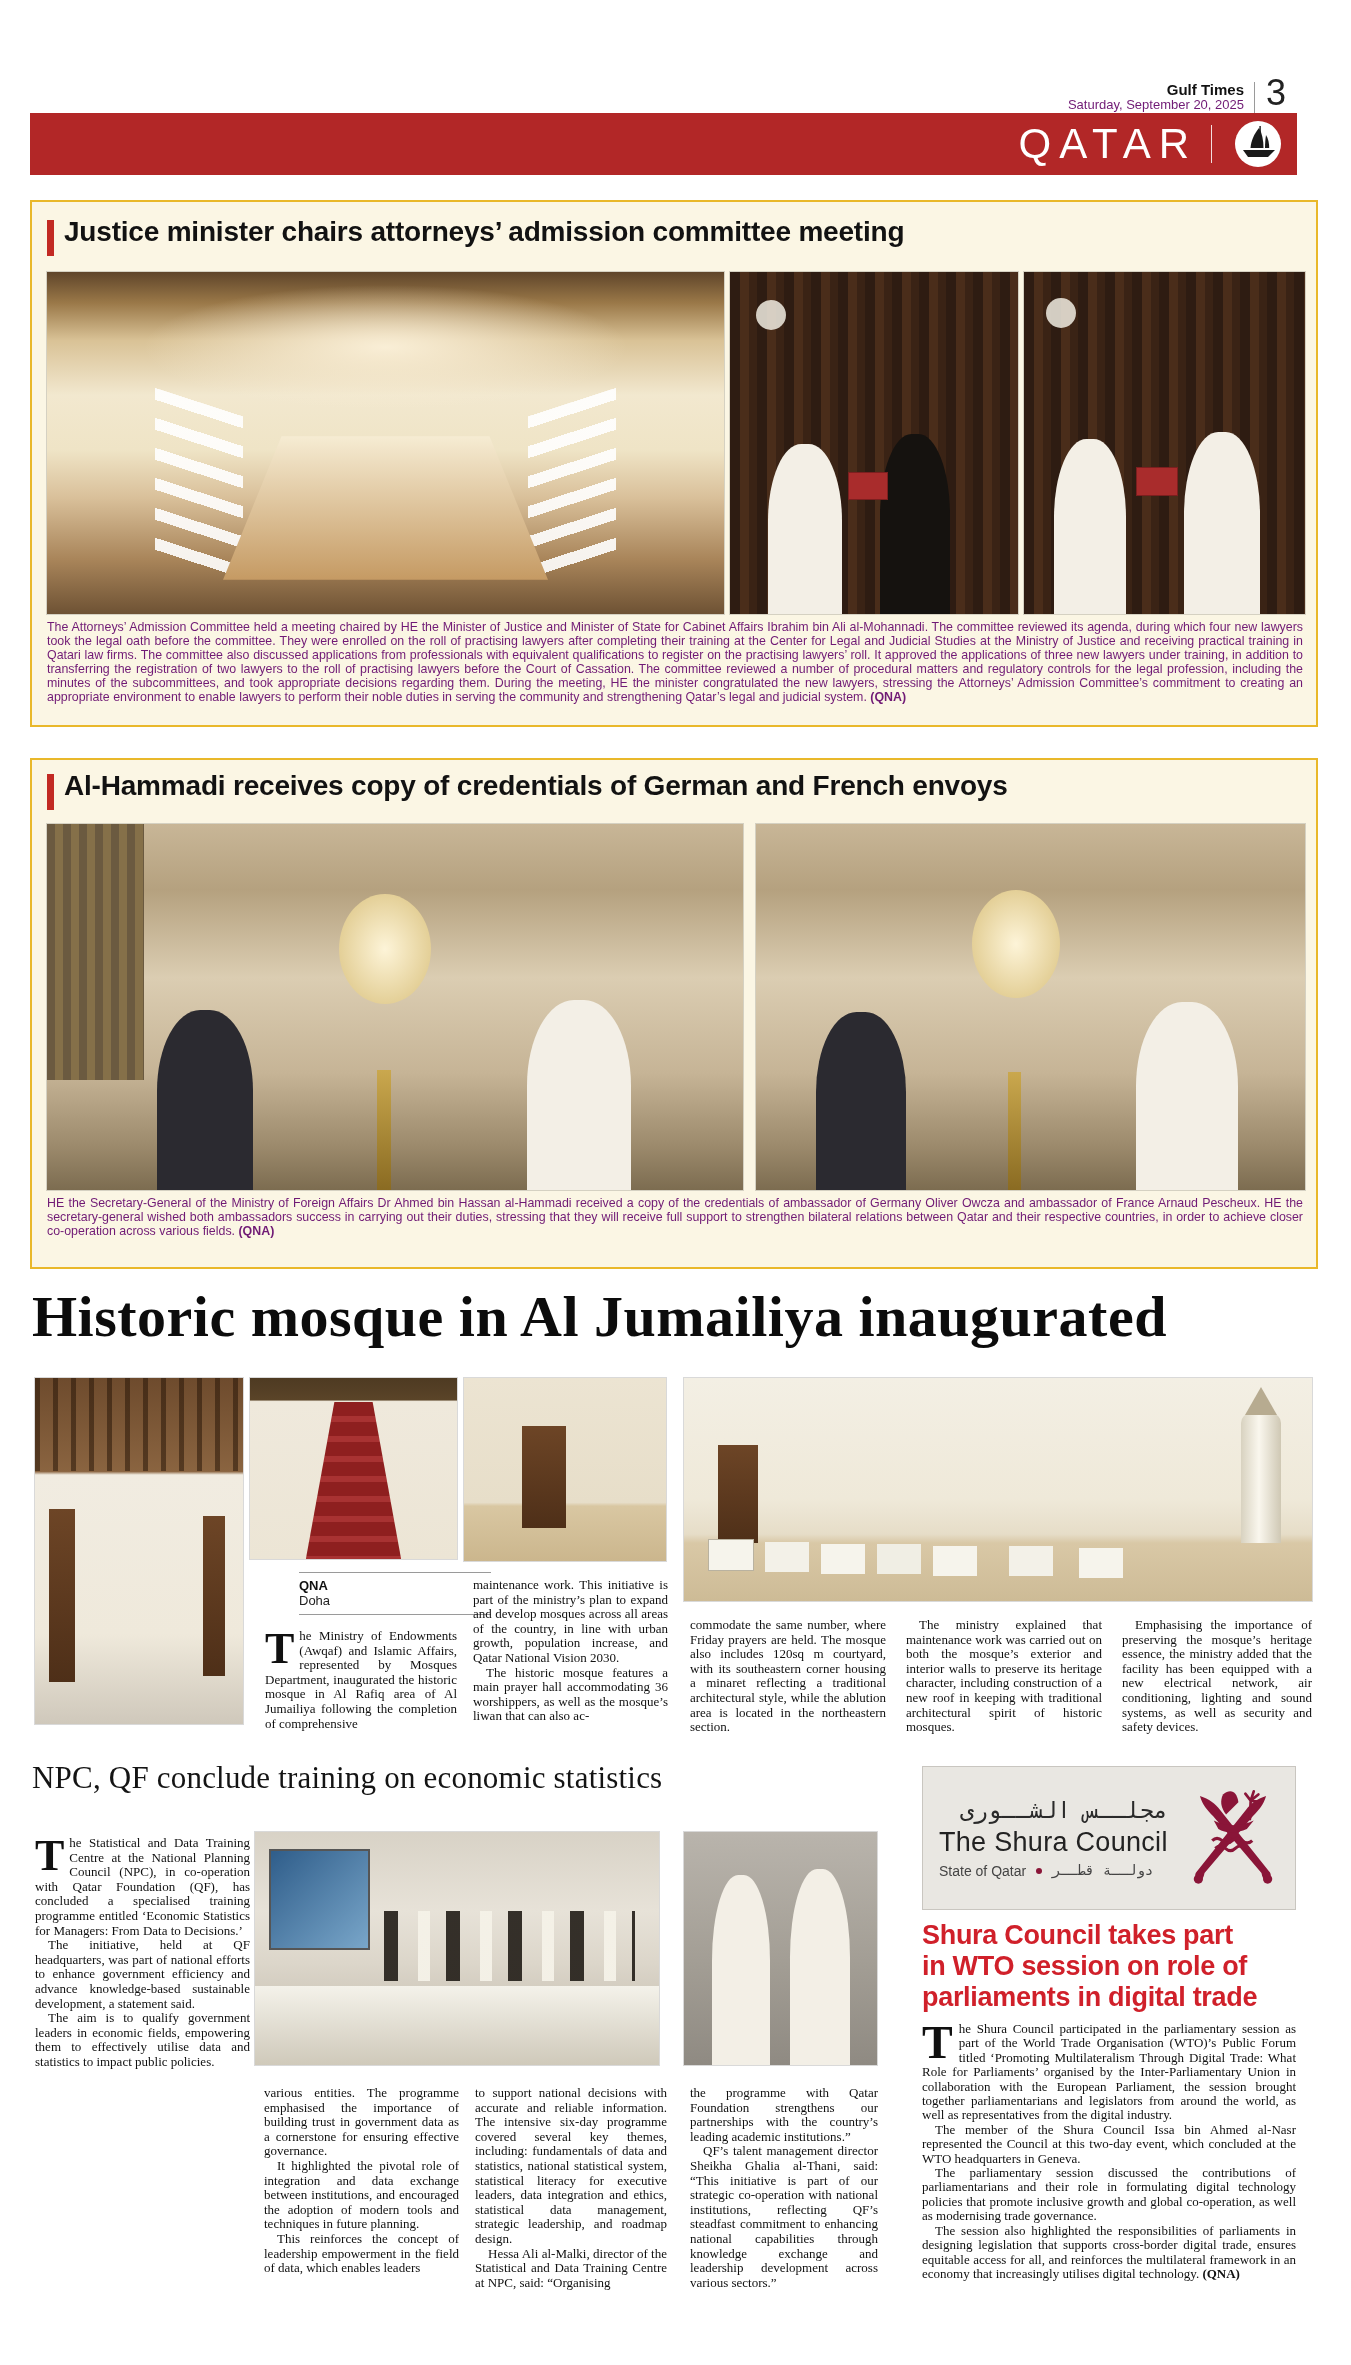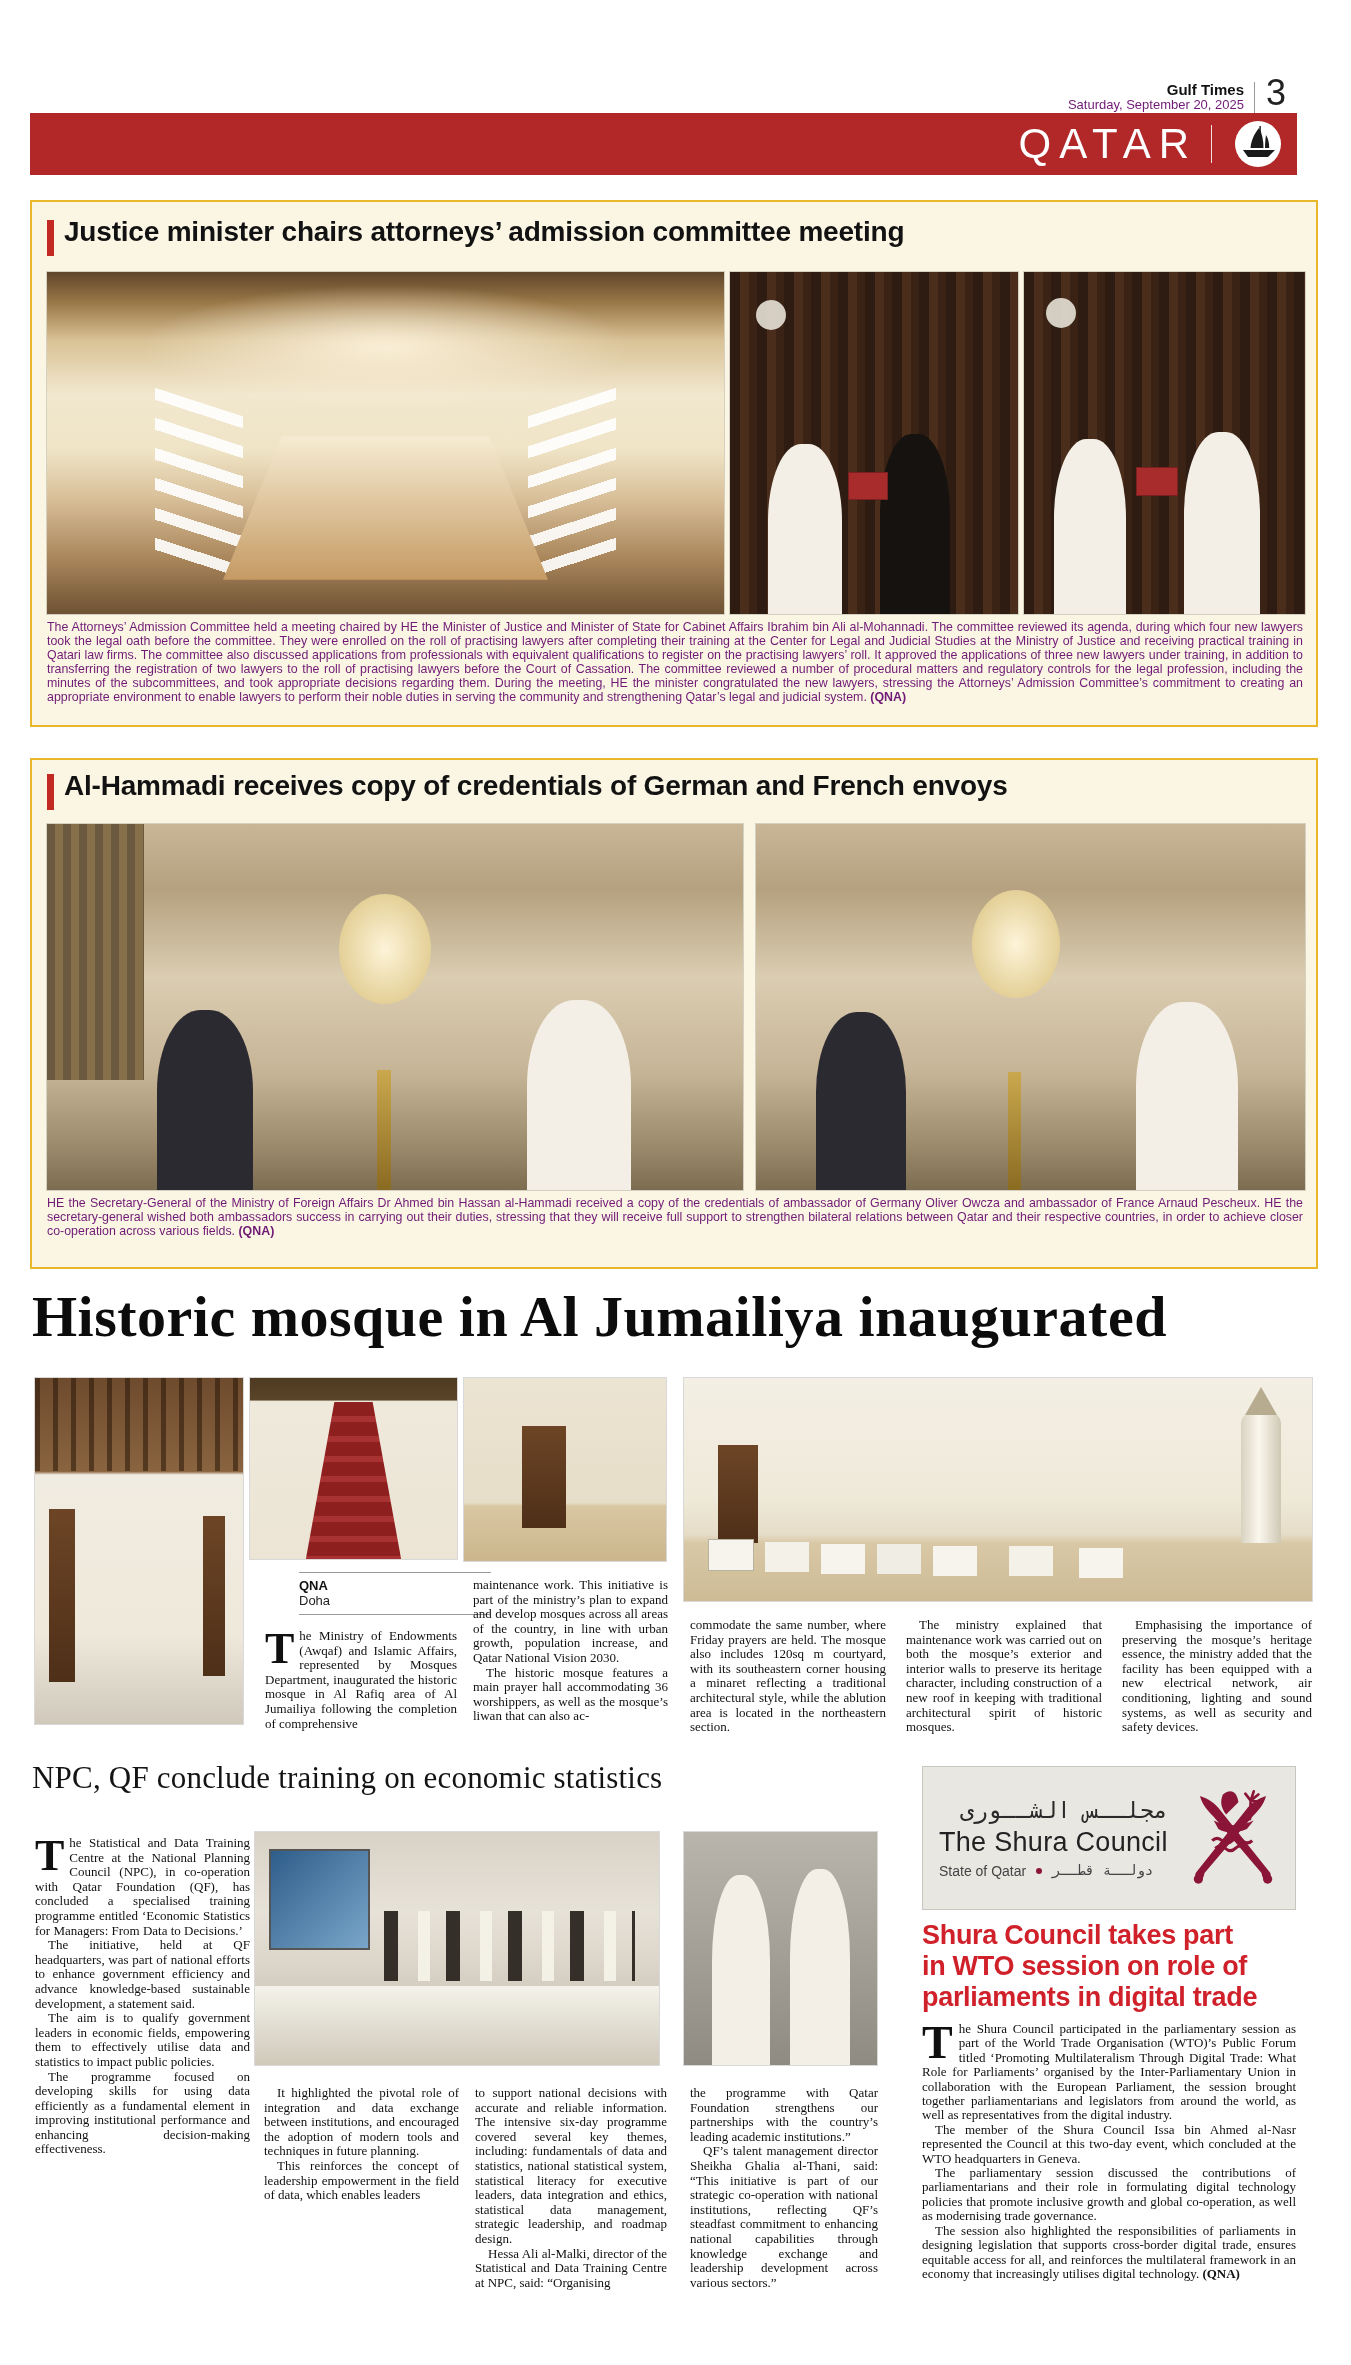--- a/index.html
+++ b/index.html
@@ -235,23 +235,23 @@
   </div>
   <div class="photo ph-j" style="left:684px;top:1832px;width:193px;height:233px">
     <div class="fig white" style="left:28px;width:58px;height:190px"></div>
     <div class="fig white" style="left:106px;width:60px;height:196px"></div>
   </div>
 
   <div class="bt npc-c1">
     <p><span class="dc">T</span><span>he Statistical and Data Training Centre at the National Planning Council (NPC), in co-operation with Qatar Foundation (QF), has concluded a specialised training programme entitled ‘Economic Statistics for Managers: From Data to Decisions.’</span></p>
     <p class="ind">The initiative, held at QF headquarters, was part of national efforts to enhance government efficiency and advance knowledge-based sustainable development, a statement said.</p>
     <p class="ind">The aim is to qualify government leaders in economic fields, empowering them to effectively utilise data and statistics to impact public policies.</p>
-    <p class="ind">The programme focused on developing skills for using data efficiently as a fundamental element in improving institutional performance and enhancing decision-making effectiveness.</p>
   </div>
   <div class="bt npc-c2">
+    <p>various entities. The programme emphasised the importance of building trust in government data as a cornerstone for ensuring effective governance.</p>
     <p class="ind">It highlighted the pivotal role of integration and data exchange between institutions, and encouraged the adoption of modern tools and techniques in future planning.</p>
     <p class="ind">This reinforces the concept of leadership empowerment in the field of data, which enables leaders</p>
   </div>
   <div class="bt npc-c3">
     <p>to support national decisions with accurate and reliable information. The intensive six-day programme covered several key themes, including: fundamentals of data and statistics, national statistical system, statistical literacy for executive leaders, data integration and ethics, statistical data management, strategic leadership, and roadmap design.</p>
     <p class="ind">Hessa Ali al-Malki, director of the Statistical and Data Training Centre at NPC, said: “Organising</p>
   </div>
   <div class="bt npc-c4">
     <p>the programme with Qatar Foundation strengthens our partnerships with the country’s leading academic institutions.”</p>
     <p class="ind">QF’s talent management director Sheikha Ghalia al-Thani, said: “This initiative is part of our strategic co-operation with national institutions, reflecting QF’s steadfast commitment to enhancing national capabilities through knowledge exchange and leadership development across various sectors.”</p>

